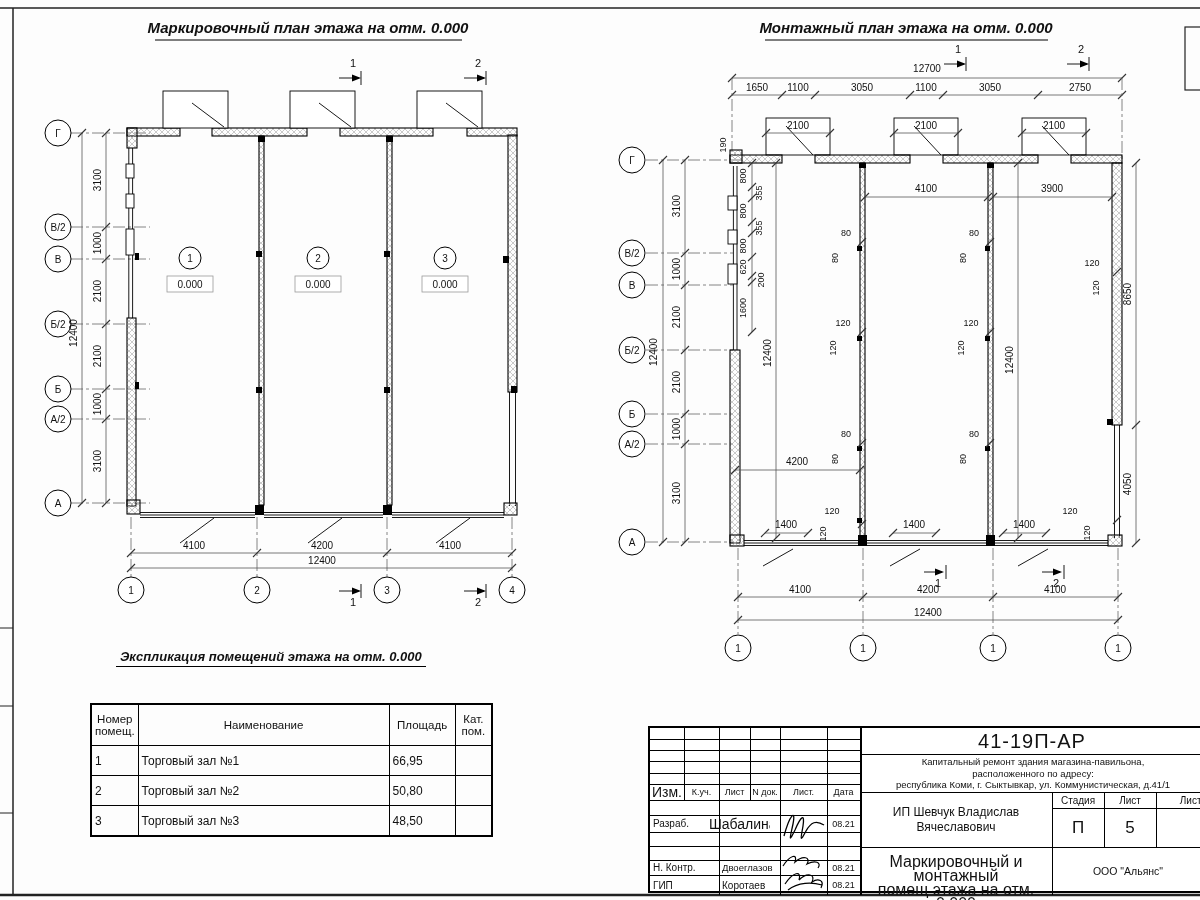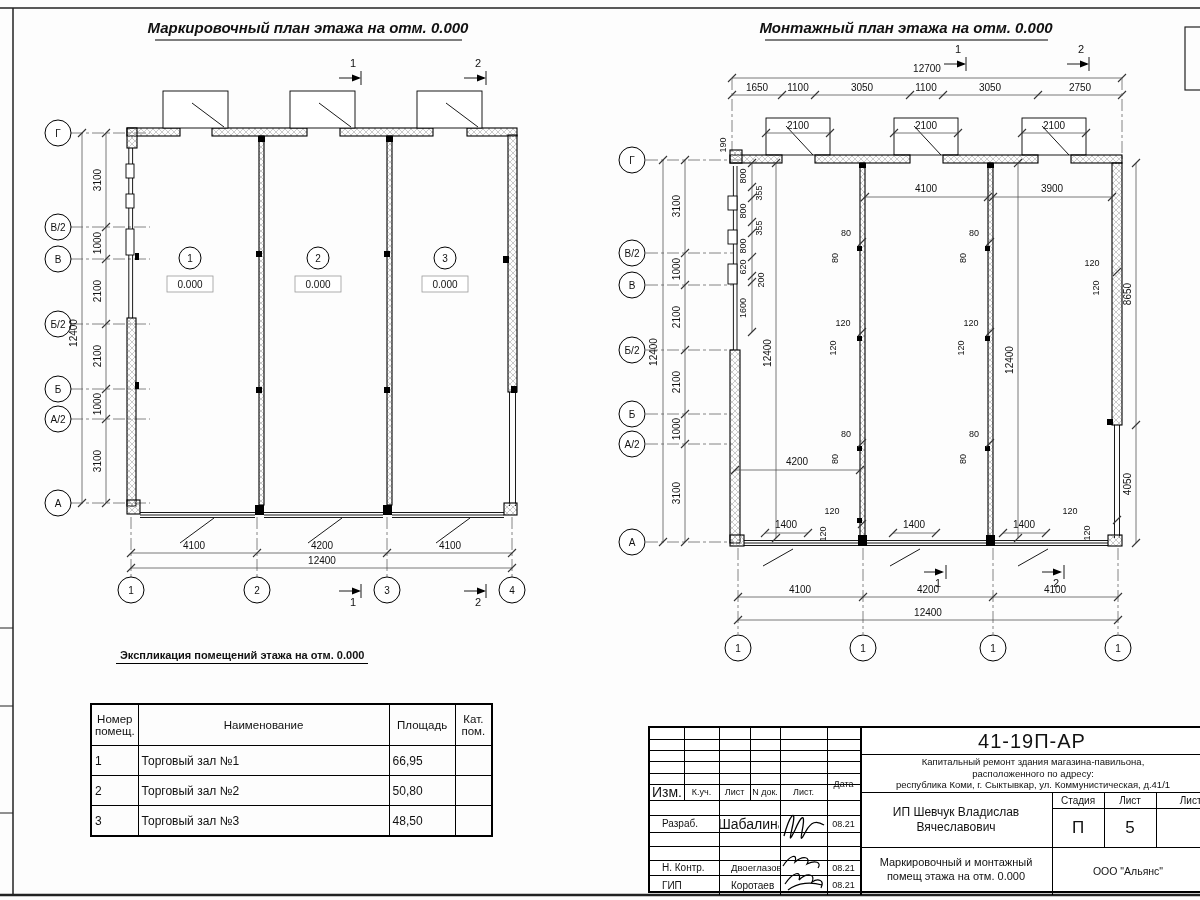--- a/index.html
+++ b/index.html
@@ -12,38 +12,38 @@
   .w{fill:url(#xh);stroke:#000;stroke-width:1.1}
   .thin{stroke:#000;stroke-width:0.9;fill:#fff}
   .ln{stroke:#000;stroke-width:0.9;fill:none}
   .dim{stroke:#555;stroke-width:0.8;fill:none}
   .ax{stroke:#666;stroke-width:0.8;stroke-dasharray:12 3 3 3;fill:none}
   .cir{fill:#fff;stroke:#000;stroke-width:1}
   .blk{fill:#000;stroke:none}
   .box{fill:#fff;stroke:#999;stroke-width:0.8}
   .frame{stroke:#222;fill:none}
   
-  #expl-title{position:absolute;left:116px;top:649px;font-size:11px;font-weight:bold;
-      border-bottom:1.5px solid #000;padding:0 4px 2px 4px;}
+  #expl-title{position:absolute;left:116px;top:649px;font-size:13px;font-weight:bold;
+      font-style:italic;border-bottom:1.5px solid #000;padding:0 4px 2px 4px;}
   #expl-table{position:absolute;left:90px;top:703px;border-collapse:collapse;
       font-size:12px;}
   #expl-table td,#expl-table th{border:1px solid #000;padding:0 3px;font-weight:normal;}
   #expl-table{border:2px solid #000;}
   #expl-table th{font-size:11.5px;height:40px;}
   #expl-table td{height:29px;}
   .c{}.r{text-align:right;padding-right:6px}
   
   #tb{position:absolute;left:648px;top:726px;width:554px;height:167px;
       border:2px solid #000;border-right:none;box-sizing:border-box;background:#fff;}
   #tb .vl,#tb .hl{position:absolute;background:#000;}
   #tb .vl{width:1px;}
   #tb .hl{height:1px;}
   #tb .cell{position:absolute;display:flex;align-items:center;justify-content:center;
       text-align:center;overflow:hidden;}
-  #tb .lft{justify-content:flex-start;padding-left:12px;}
+  #tb .lft{justify-content:flex-start;padding-left:3px;}
 </style>
 </head>
 <body>
 
 
 
 <svg width="1200" height="900" viewBox="0 0 1200 900">
   <defs>
     <pattern id="xh" width="6" height="6" patternUnits="userSpaceOnUse">
       <path d="M0,0 L6,6 M6,0 L0,6" stroke="#b5b5b5" stroke-width="0.7"></path>
@@ -574,21 +574,21 @@
   <div class="hl" style="left:210px;top:119px;width:344px"></div>
   <div class="vl" style="left:402px;top:64px;height:103px"></div>
   <div class="vl" style="left:454px;top:64px;height:55px"></div>
   <div class="vl" style="left:506px;top:64px;height:55px"></div>
 
   <div class="cell" style="left:0;top:56px;width:34px;height:16px;font-size:14px">Изм.</div>
   <div class="cell" style="left:34px;top:56px;width:35px;height:16px;font-size:9px">К.уч.</div>
   <div class="cell" style="left:69px;top:56px;width:31px;height:16px;font-size:9px">Лист</div>
   <div class="cell" style="left:100px;top:56px;width:30px;height:16px;font-size:9px">N док.</div>
   <div class="cell" style="left:130px;top:56px;width:47px;height:16px;font-size:9px">Лист.</div>
-  <div class="cell" style="left:177px;top:48px;width:33px;height:16px;font-size:9px">Дата</div>
+  <div class="cell" style="left:177px;top:56px;width:33px;height:16px;font-size:9px">Дата</div>
 
   <div class="cell lft" style="left:0;top:87px;width:69px;height:17px;font-size:10px">Разраб.</div>
   <div class="cell lft" style="left:56px;top:87px;width:61px;height:17px;font-size:14px">Шабалина</div>
   <div class="cell" style="left:177px;top:87px;width:33px;height:17px;font-size:9px">08.21</div>
   <div class="cell lft" style="left:0;top:132px;width:69px;height:15px;font-size:10px">Н. Контр.</div>
   <div class="cell lft" style="left:69px;top:132px;width:61px;height:15px;font-size:9.5px">Двоеглазов</div>
   <div class="cell" style="left:177px;top:132px;width:33px;height:15px;font-size:9px">08.21</div>
   <div class="cell lft" style="left:0;top:147px;width:69px;height:20px;font-size:10px">ГИП</div>
   <div class="cell lft" style="left:69px;top:147px;width:61px;height:20px;font-size:10px">Коротаев</div>
   <div class="cell" style="left:177px;top:147px;width:33px;height:20px;font-size:9px">08.21</div>
@@ -606,21 +606,21 @@
     <div>Капитальный ремонт здания магазина-павильона,</div>
     <div>расположенного по адресу:</div>
     <div>республика Коми, г. Сыктывкар, ул. Коммунистическая, д.41/1</div>
   </div>
   <div class="cell" style="left:214px;top:66px;width:184px;height:51px;font-size:12px;line-height:15px">ИП Шевчук Владислав Вячеславович</div>
   <div class="cell" style="left:402px;top:64px;width:52px;height:16px;font-size:10px">Стадия</div>
   <div class="cell" style="left:454px;top:64px;width:52px;height:16px;font-size:10px">Лист</div>
   <div class="cell" style="left:506px;top:64px;width:80px;height:16px;font-size:10px;overflow:visible">Листов</div>
   <div class="cell" style="left:402px;top:80px;width:52px;height:39px;font-size:17px">П</div>
   <div class="cell" style="left:454px;top:80px;width:52px;height:39px;font-size:17px">5</div>
-  <div style="position:absolute;left:214px;top:127px;width:184px;height:36px;text-align:center;font-size:11px;line-height:14px">
+  <div style="position:absolute;left:214px;top:127px;width:184px;height:36px;text-align:center;font-size:16px;line-height:14px">
     <div>Маркировочный и монтажный</div>
     <div>помещ этажа на отм. 0.000</div>
   </div>
   <div class="cell" style="left:402px;top:119px;width:152px;height:48px;font-size:10.5px">ООО "Альянс"</div>
 </div>
 
 
 
 
 </body></html>

